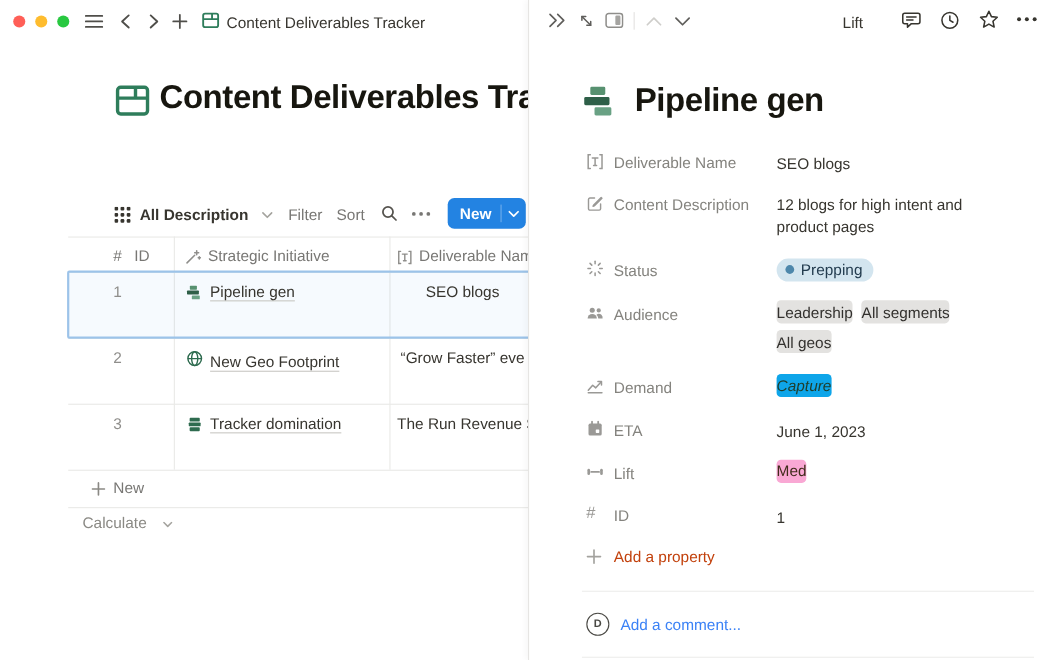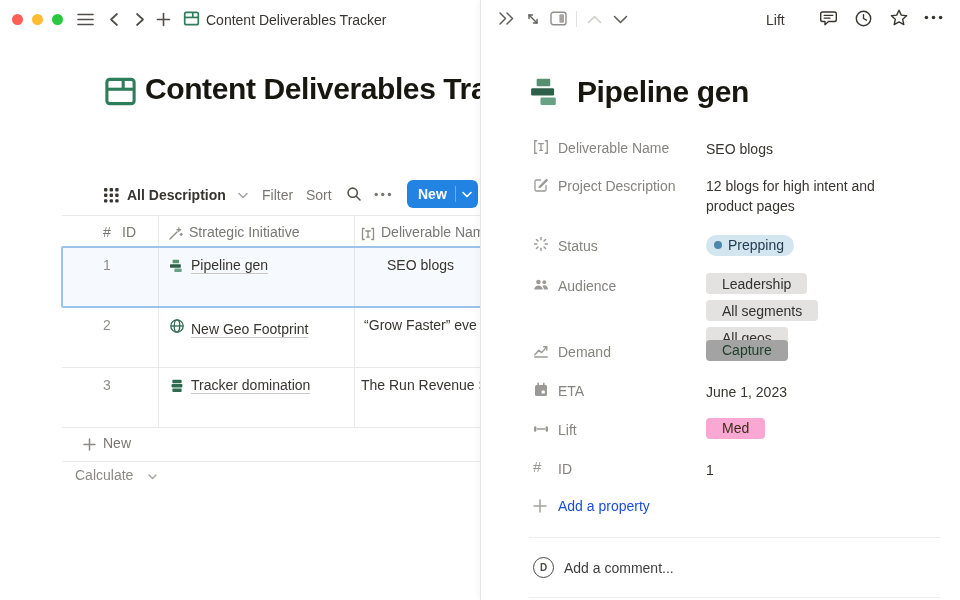--- a/index.html
+++ b/index.html
@@ -49,33 +49,33 @@
 
   #panel-title { left:96px; top:75px; font-size:30px; font-weight:700; letter-spacing:-0.4px; color:#17160f; white-space:nowrap; }
 
   .prop { position:absolute; left:0; width:480px; }
   .picon { position:absolute; left:52px; top:1px; width:16px; height:16px; }
   .plabel { position:absolute; left:77px; top:0; font-size:14px; line-height:20px; color:#84837e; white-space:nowrap; cursor:pointer; }
   .pvalue { position:absolute; left:225px; top:0; font-size:14px; line-height:22px; color:#37352f; cursor:pointer; }
   .pvalue.wrap { width:210px; white-space:normal; line-height:20px; }
 
   .tagwrap { display:flex; flex-wrap:wrap; gap:6px 8px; width:196px; }
-  .pill { display:inline-flex; align-items:center; height:21px; padding:0 16px; border-radius:4px;
+  .pill { display:inline-flex; align-items:center; height:21px; padding:0 0; border-radius:4px;
     font-size:14px; white-space:nowrap; cursor:pointer; }
   .pill.status { border-radius:11px; background:#d3e5ef; color:#233c4f; padding:0 10px 0 8px; }
   .pill.status .dot { width:8px; height:8px; border-radius:50%; background:#4d87ab; margin-right:6px; }
   .pill.tag { background:#e3e2e0; color:#33312e; }
-  .pill.green { background:#a3a3a3; color:#1f3d2b; }
+  .pill.green { background:#0ea5e9; color:#1f3d2b;font-style:italic; }
   .pill.yellow { background:#f9a8d4; color:#402c1b; }
 
   .pdivider { position:absolute; left:48px; right:20px; height:1px; background:#ededeb; }
   #avatar { position:absolute; left:52px; top:557px; width:21px; height:21px; border:1.4px solid #4a4944;
     border-radius:50%; display:flex; align-items:center; justify-content:center;
     font-size:10px; font-weight:700; color:#4a4944; }
-  #comment-ph { position:absolute; left:83px; top:560px; font-size:14px; color:#404040; cursor:text; }
+  #comment-ph { position:absolute; left:83px; top:560px; font-size:14px; color:#3b82f6; cursor:text; }
   .icon-btn { cursor:pointer; }
 </style>
 </head>
 <body>
 
 <div id="main">
 
   <div class="tl" style="left:12px;background:#ff5f57"></div>
   <div class="tl" style="left:32px;background:#febc2e"></div>
   <div class="tl" style="left:52px;background:#28c840"></div>
@@ -353,21 +353,21 @@
 
   <div class="prop" style="top:176px">
     <span class="picon">
       <svg width="16" height="16" viewBox="0 0 16 16">
           <g stroke="#9a9996" stroke-width="1.3" fill="none" stroke-linecap="round" stroke-linejoin="round">
             <path d="M13 8.5 V12.7 A1.3 1.3 0 0 1 11.7 14 H3.3 A1.3 1.3 0 0 1 2 12.7 V4.3 A1.3 1.3 0 0 1 3.3 3 H7.5"></path>
             <path d="M6.5 9.5 L13.5 2.5 L14.2 3.2 L7.2 10.2 L6.2 10.5 Z"></path>
           </g>
         </svg>
     </span>
-    <span class="plabel">Project Description</span>
+    <span class="plabel">Content Description</span>
     <span class="pvalue wrap">12 blogs for high intent and product pages</span>
   </div>
 
   <div class="prop" style="top:236px">
     <span class="picon" style="top:0">
       <svg width="16" height="16" viewBox="0 0 16 16">
           <g stroke="#9a9996" stroke-width="1.4" stroke-linecap="round">
             <line x1="8" y1="1.5" x2="8" y2="3.8"></line>
             <line x1="8" y1="12.2" x2="8" y2="14.5"></line>
             <line x1="1.5" y1="8" x2="3.8" y2="8"></line>
@@ -462,20 +462,20 @@
 
   <div class="prop" style="top:496px">
     <span class="picon">
       <svg width="14" height="14" viewBox="0 0 14 14" style="margin-top:2px">
           <g stroke="#a3a29e" stroke-width="1.5" stroke-linecap="round">
             <line x1="7" y1="1" x2="7" y2="13"></line>
             <line x1="1" y1="7" x2="13" y2="7"></line>
           </g>
         </svg>
     </span>
-    <span class="plabel" style="color:#1d4ed8">Add a property</span>
+    <span class="plabel" style="color:#c2410c">Add a property</span>
   </div>
 
   <div class="pdivider" style="top:537px"></div>
   <div id="avatar">D</div>
   <div id="comment-ph">Add a comment...</div>
   <div class="pdivider" style="top:597px"></div>
 </div>
 
 </body></html>

